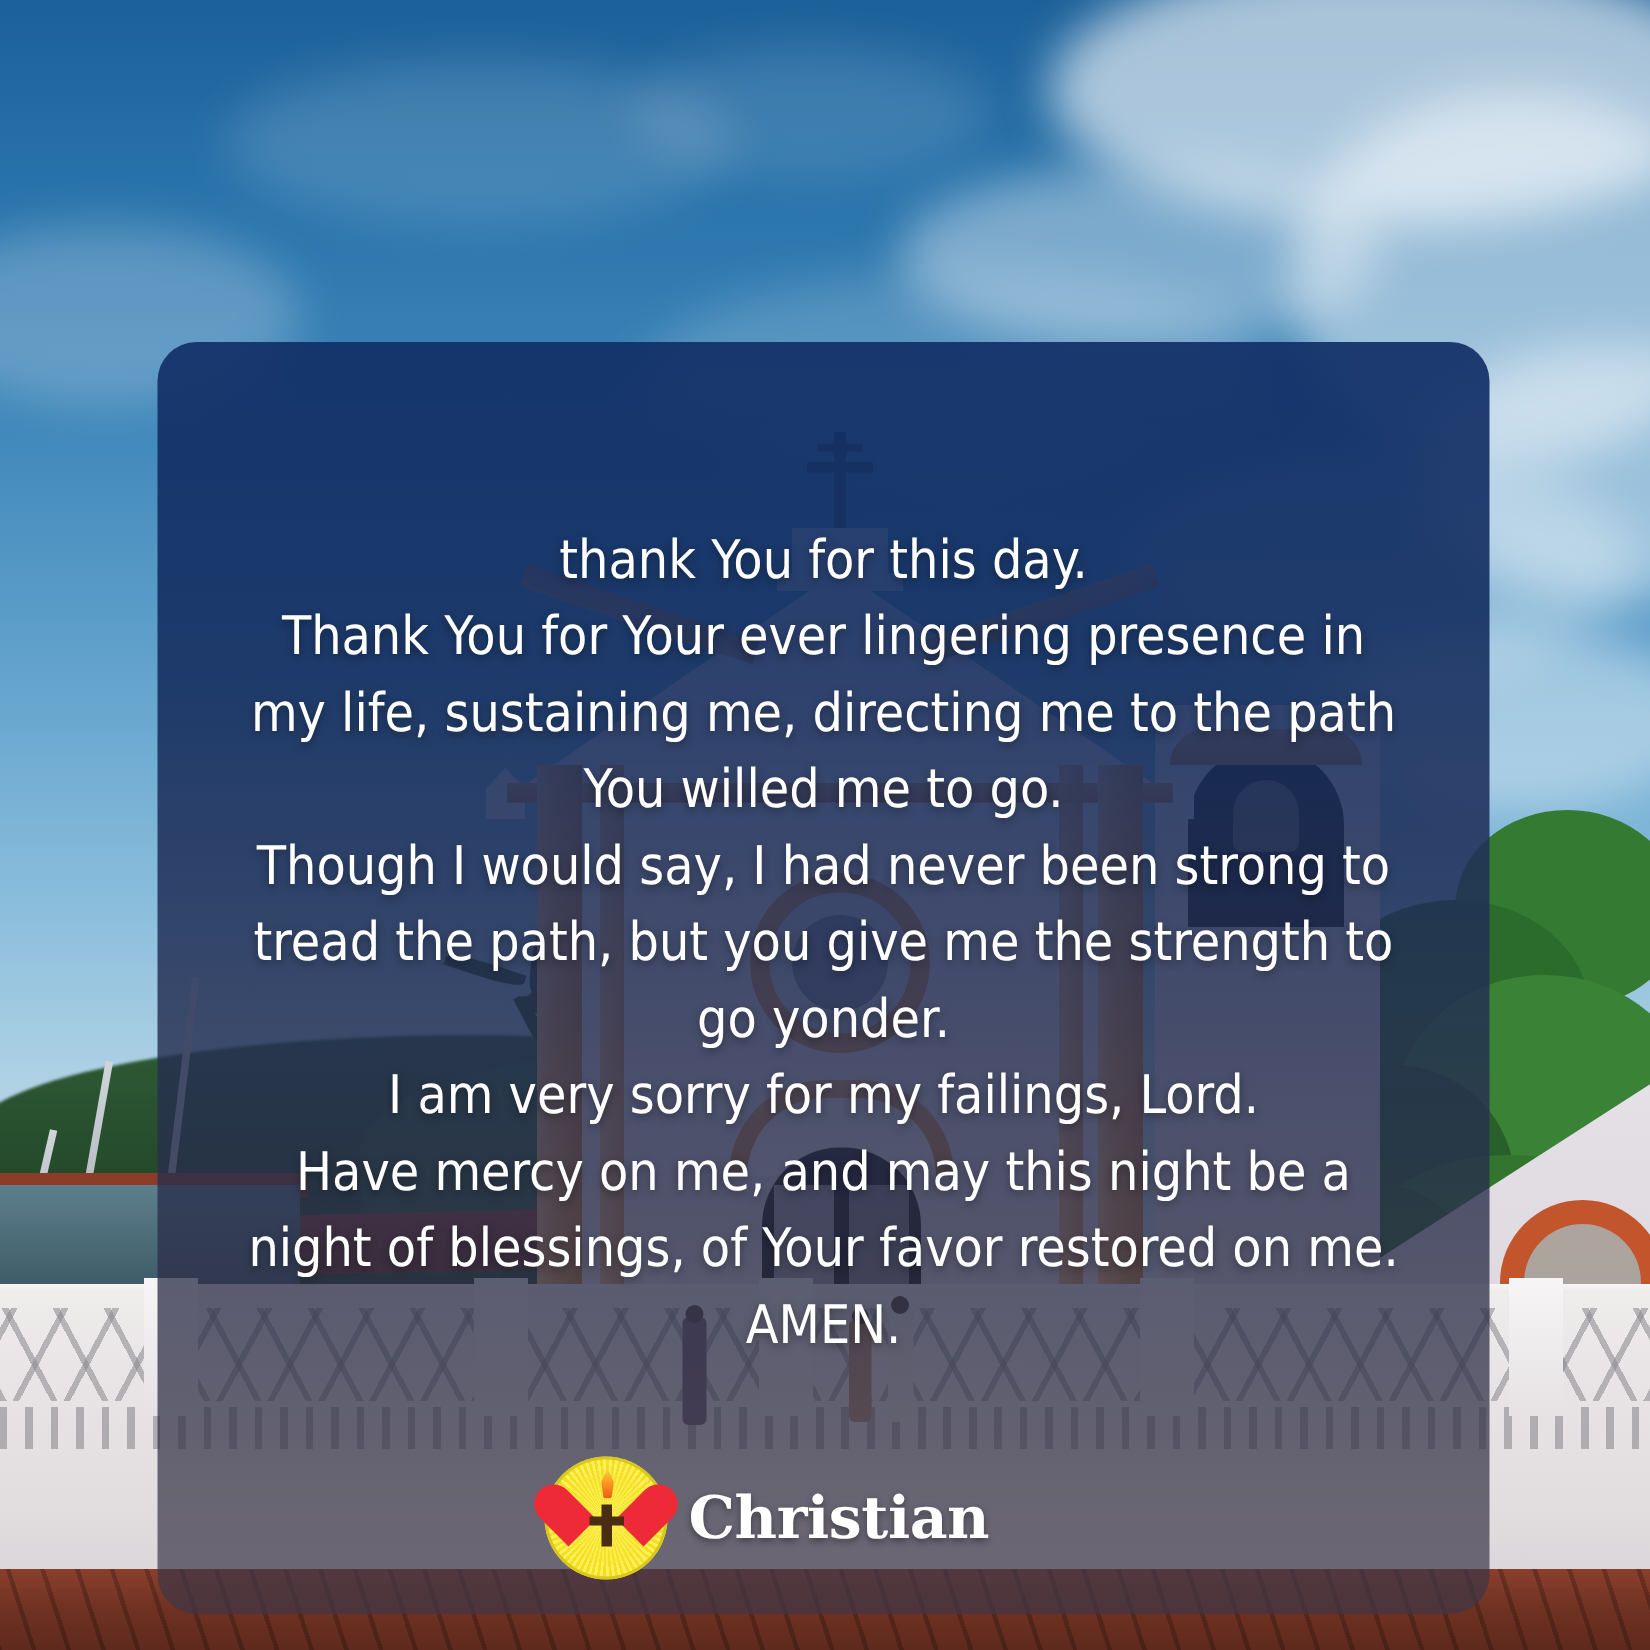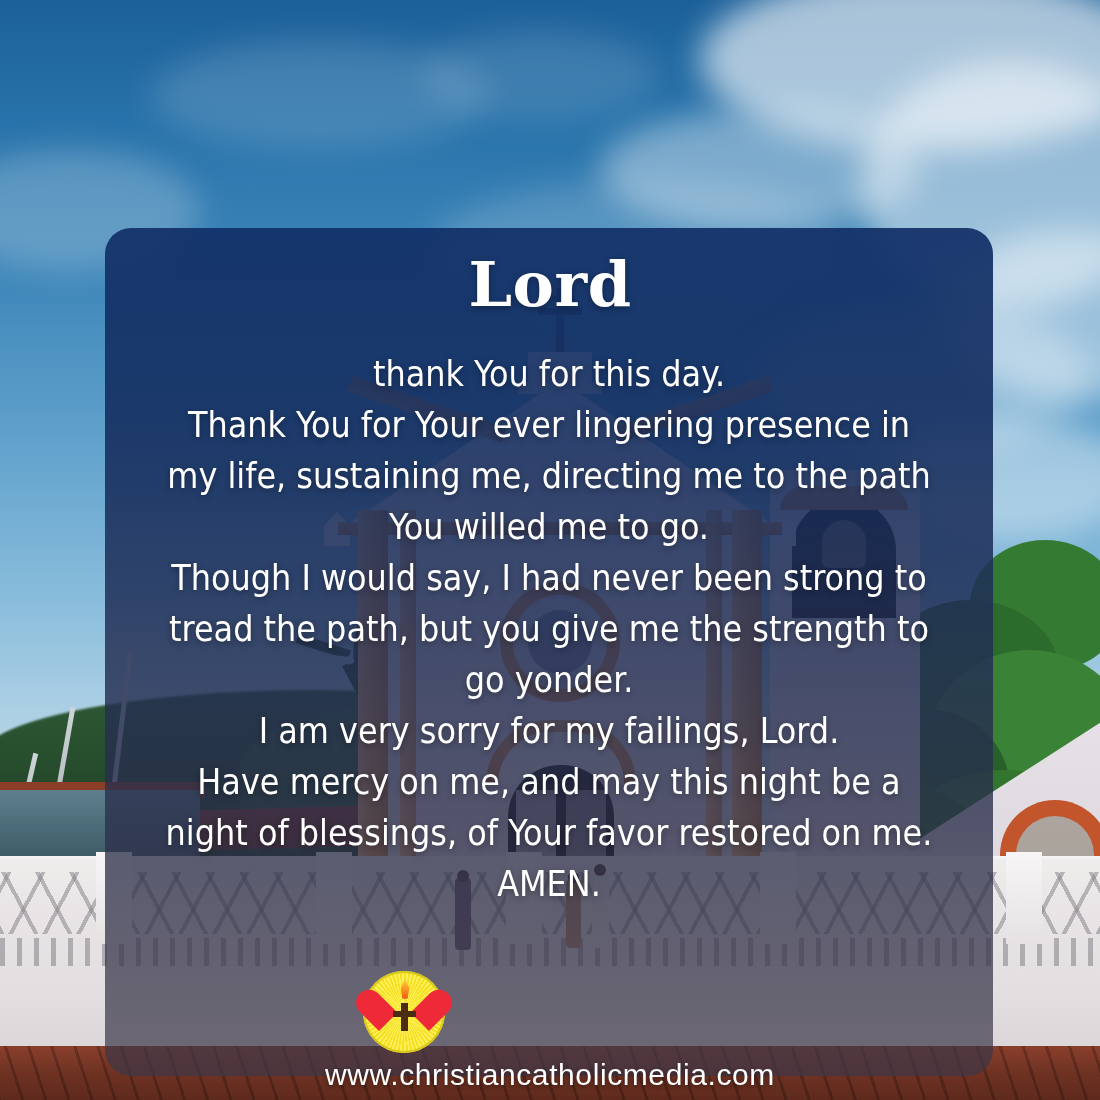--- a/index.html
+++ b/index.html
@@ -436,21 +436,20 @@
     <div class="fig fig3"></div>
     <div class="fig fig3h"></div>
 
     <div class="ground"></div>
     <div class="groundtiles"></div>
   </div>
 
   <div class="overlay"></div>
 
 
-  <div class="lord">Lord</div>
   <div class="prayer">thank You for this day.
 Thank You for Your ever lingering presence in
 my life, sustaining me, directing me to the path
 You willed me to go.
 Though I would say, I had never been strong to
 tread the path, but you give me the strength to
 go yonder.
 I am very sorry for my failings, Lord.
 Have mercy on me, and may this night be a
 night of blessings, of Your favor restored on me.
@@ -459,18 +458,18 @@
   <div class="logo">
     <div class="seal">
       <div class="seal-disc"></div>
       <div class="seal-inner"></div>
       <div class="flame"></div>
       <div class="heart"></div>
       <div class="cross-v"></div>
       <div class="cross-h"></div>
     </div>
     <div>
+      <div class="brand">Christian</div>
     </div>
   </div>
 
-  <div class="url">www.christiancatholicmedia.com</div>
 
 </div>
 
 </body></html>

